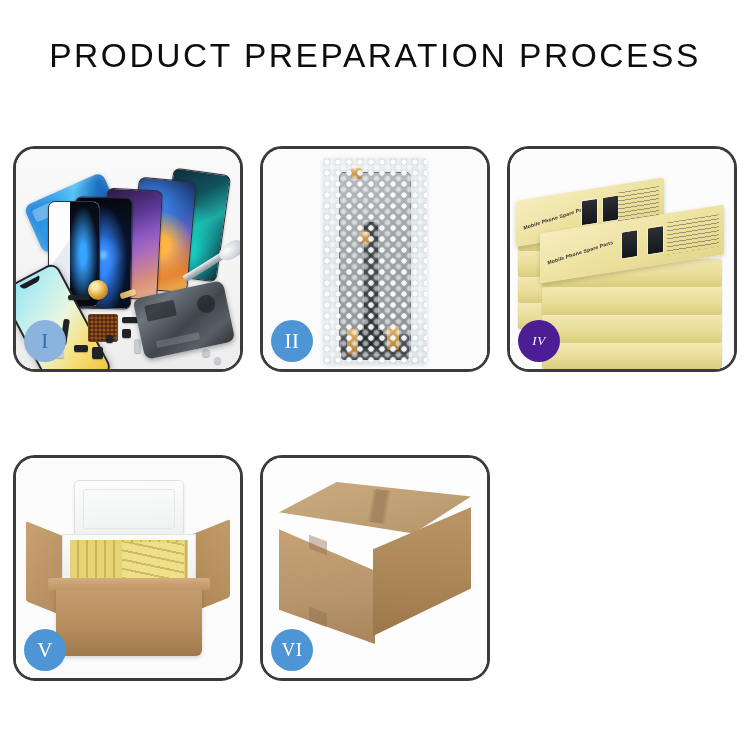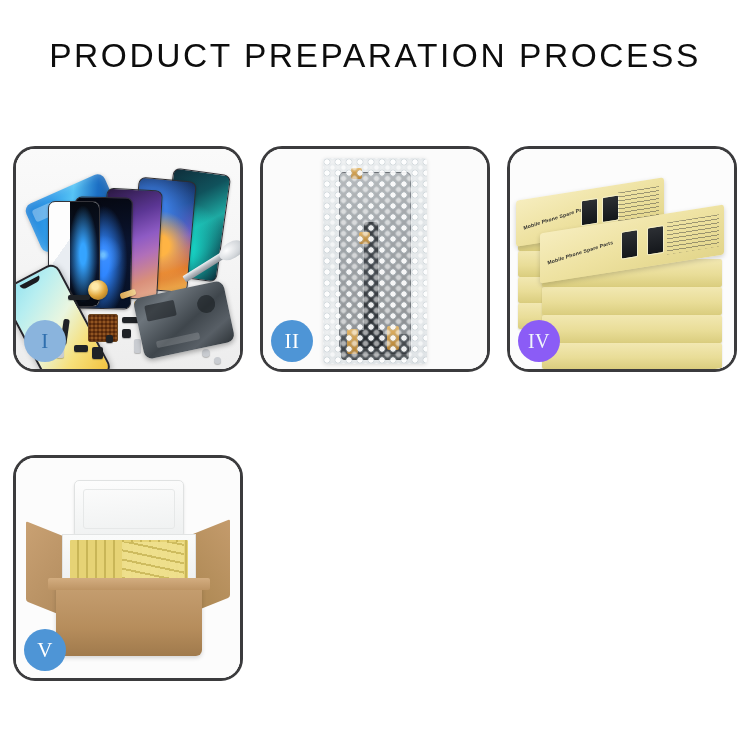--- a/index.html
+++ b/index.html
@@ -76,21 +76,21 @@
     background: #4e95d6;
     color: #ffffff;
     font-family: "Liberation Serif", serif;
     font-size: 21px;
     line-height: 42px;
     text-align: center;
     letter-spacing: 0.5px;
     z-index: 9;
   }
   .panel-1 .badge { background: #8ab4dd; color: #2f6fae; }
-  .panel-4 .badge { background: #8b5cf6; color: #f0f6fb; font-size: 20px; }
+  .panel-4 .badge { background: #4c1d95; color: #f0f6fb; font-size: 13px; font-style: italic; }
   .panel-6 .badge { font-size: 19px; }
 
   
   .p1-bg { position:absolute; inset:0; background:
       linear-gradient(#fafafa 0%, #f4f4f4 55%, #ededed 100%); }
 
   .ph-fan { position:absolute; }
   .ph {
     position:absolute; border-radius:7px;
     box-shadow: 0 1px 3px rgba(0,0,0,.28);
@@ -556,15 +556,29 @@
           <div class="foam-lid"></div>
           <div class="foam-box"></div>
           <div class="ybars"></div>
           <div class="ybars2"></div>
           <div class="carton-front"></div>
         </div>
       </div>
       <div class="badge">V</div>
     </div>
 
+    <div class="panel panel-6">
+      <div class="photo">
+        <div class="p6-bg"></div>
+        <div class="big-carton">
+          <div class="bc-top"></div>
+          <div class="bc-left"></div>
+          <div class="bc-right"></div>
+          <div class="bc-seam"></div>
+          <div class="bc-tab t1"></div>
+          <div class="bc-tab t2"></div>
+        </div>
+      </div>
+      <div class="badge">VI</div>
+    </div>
 
   </div>
 </div>
 
 </body></html>

